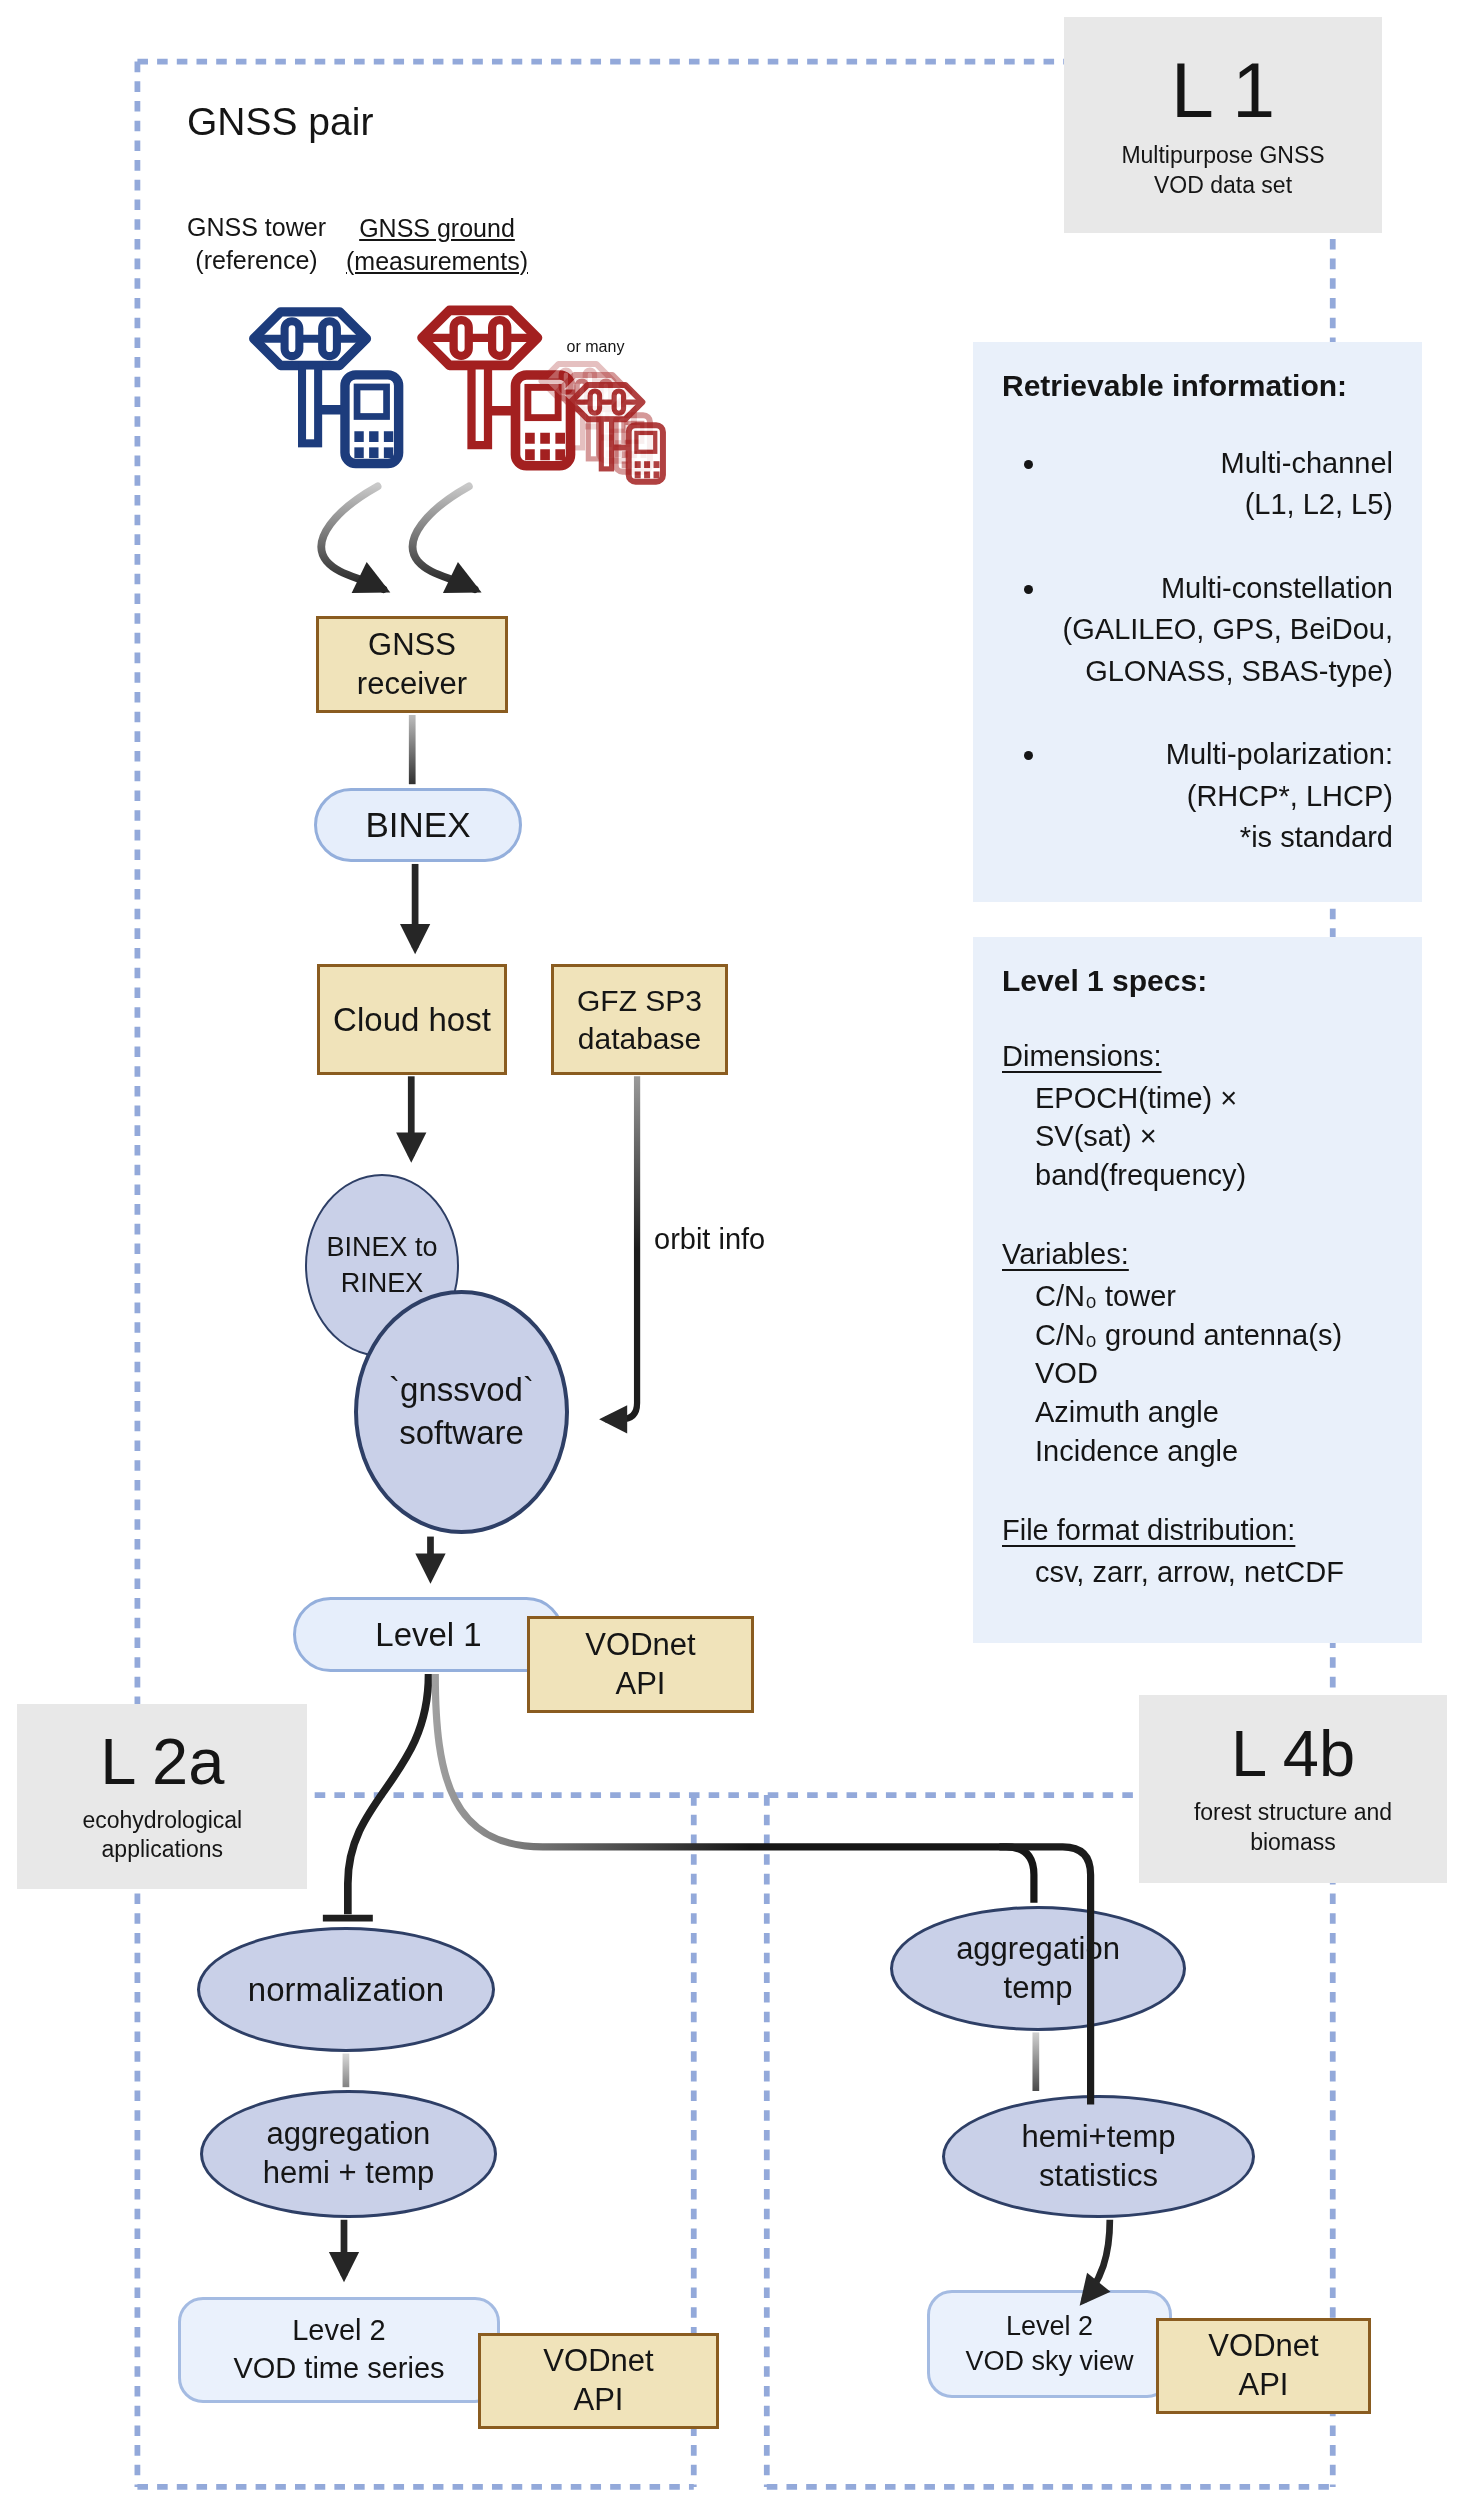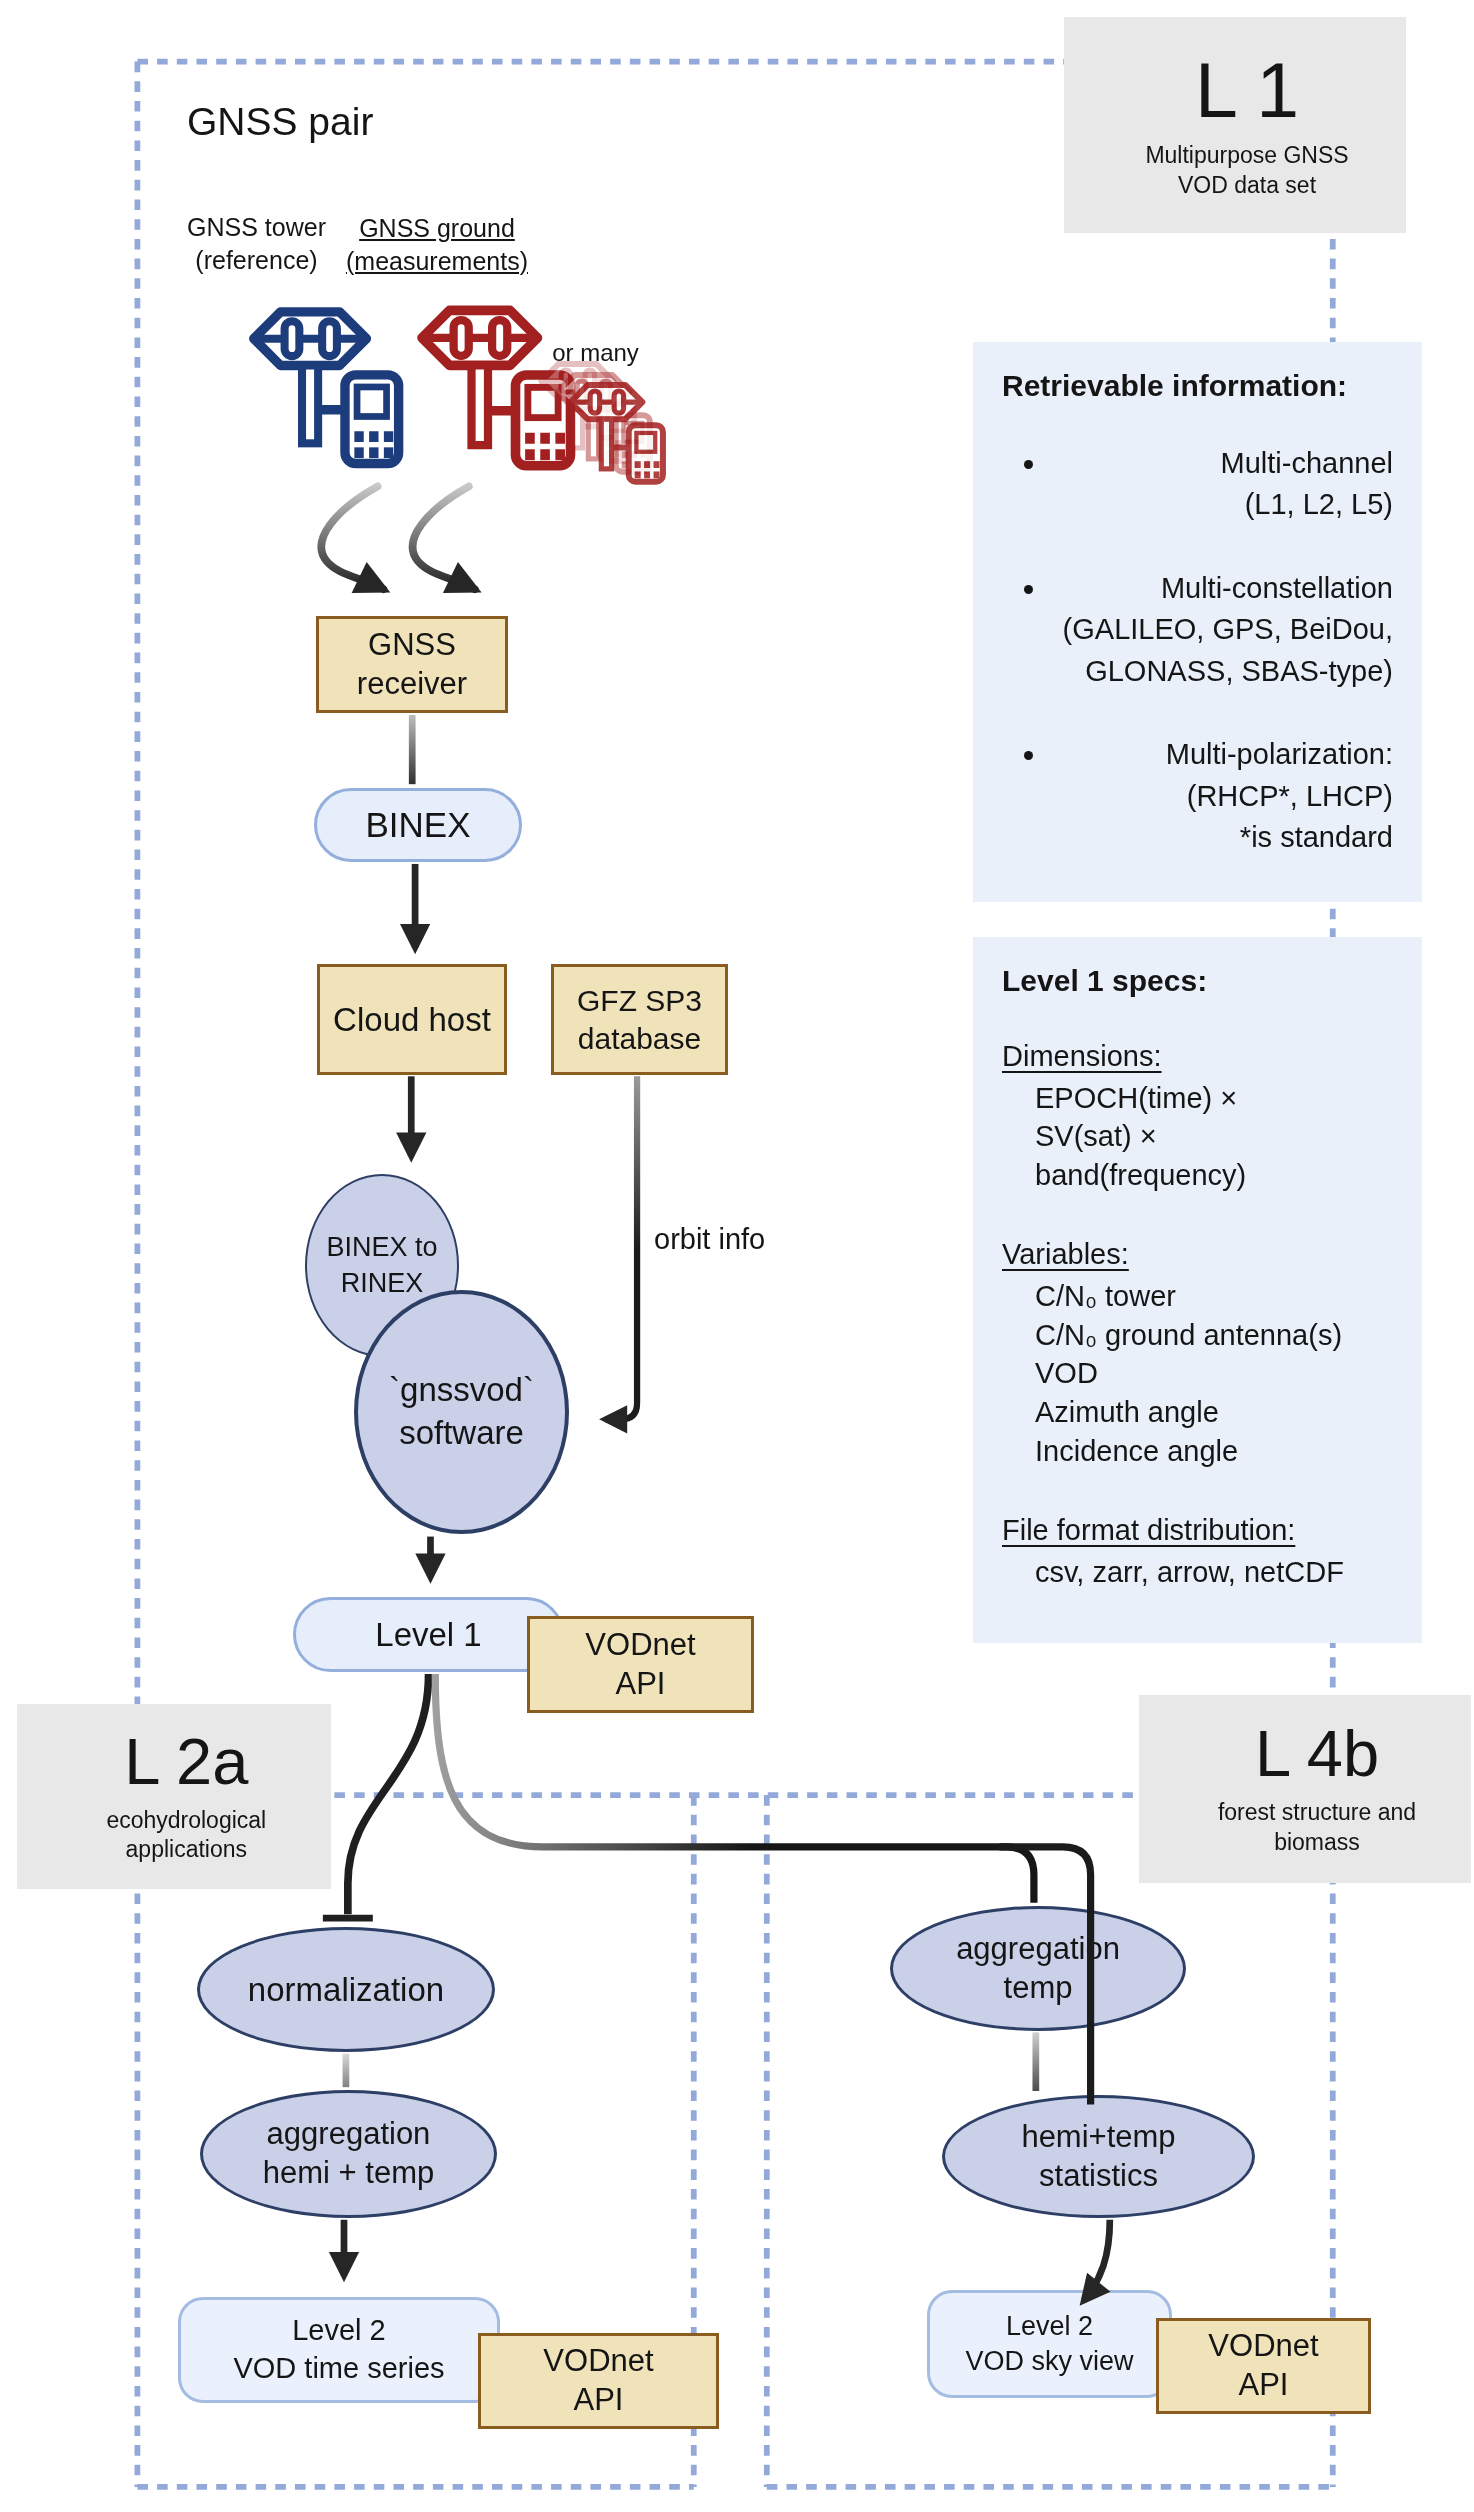--- a/index.html
+++ b/index.html
@@ -5,21 +5,21 @@
   html,body{margin:0;padding:0;background:#fff;}
   .canvas{position:relative;width:1474px;height:2512px;background:#ffffff;
     font-family:"Liberation Sans",sans-serif;color:#151515;overflow:hidden;}
   .abs{position:absolute;}
   .ct{display:flex;align-items:center;justify-content:center;text-align:center;}
   .pre{white-space:pre-line;}
   .tan{background:#f0e3ba;border:3.8px solid #8a5c20;box-sizing:border-box;}
   .pill{background:#e6eefb;border:3.8px solid #94afdc;box-sizing:border-box;border-radius:38px;}
   .pill2{background:#eaf1fc;border:3.8px solid #a4bbe2;box-sizing:border-box;border-radius:25px;}
   .ellipse{background:#c9d0e8;border:3.8px solid #2e3f66;box-sizing:border-box;border-radius:50%;}
-  .badge{background:#e8e8e8;display:flex;flex-direction:column;align-items:center;justify-content:center;text-align:center;padding-left:24px;}
+  .badge{background:#e8e8e8;display:flex;flex-direction:column;align-items:center;justify-content:center;text-align:center;}
   .badge .big{font-size:65px;line-height:1.05;}
   .badge .sub{font-size:23px;line-height:1.3;margin-top:9.6px;}
   .info{background:#e9f0fa;box-sizing:border-box;padding:27px 29px;}
   .info h3{margin:0 0 40px 0;font-size:30px;font-weight:bold;}
   .info ul{margin:0;padding:0 0 0 46px;text-align:right;}
   .info li{font-size:29px;line-height:1.43;margin-bottom:42px;}
   .spec-head{font-size:29px;text-decoration:underline;text-underline-offset:4.8px;margin:44px 0 5.8px 0;}
   .spec-head.first{margin-top:42px;}
   .spec-body{font-size:29px;line-height:1.33;padding-left:33px;}
   .z1{z-index:1;}.z2{z-index:2;}.z3{z-index:3;}.z4{z-index:4;}.z5{z-index:5;}
@@ -203,17 +203,17 @@
     </svg>
   <svg class="abs z5" width="104" height="113" viewBox="0 0 120 132" style="left:563px;top:379px;color:#a32020;opacity:0.85;">
       <use href="#gnss-tower"></use>
     </svg>
 
   <div class="abs z5" style="left:187px;top:100px;font-size:39px;">GNSS pair</div>
   <div class="abs z5 ct pre" style="left:171px;top:206px;width:171px;height:75px;font-size:25px;line-height:1.3;">GNSS tower
 (reference)</div>
   <div class="abs z5 ct pre" style="left:335px;top:206px;width:204px;height:77px;font-size:25px;line-height:1.3;text-decoration:underline;">GNSS ground
 (measurements)</div>
-  <div class="abs z5 ct" style="left:536px;top:331px;width:119px;height:31px;font-size:24px;margin-top:6px;">or many</div>
+  <div class="abs z5 ct" style="left:536px;top:331px;width:119px;height:31px;font-size:16px;">or many</div>
   <div class="abs z5" style="left:654px;top:1223px;font-size:29px;">orbit info</div>
 
 </div>
 
 
 </body></html>

